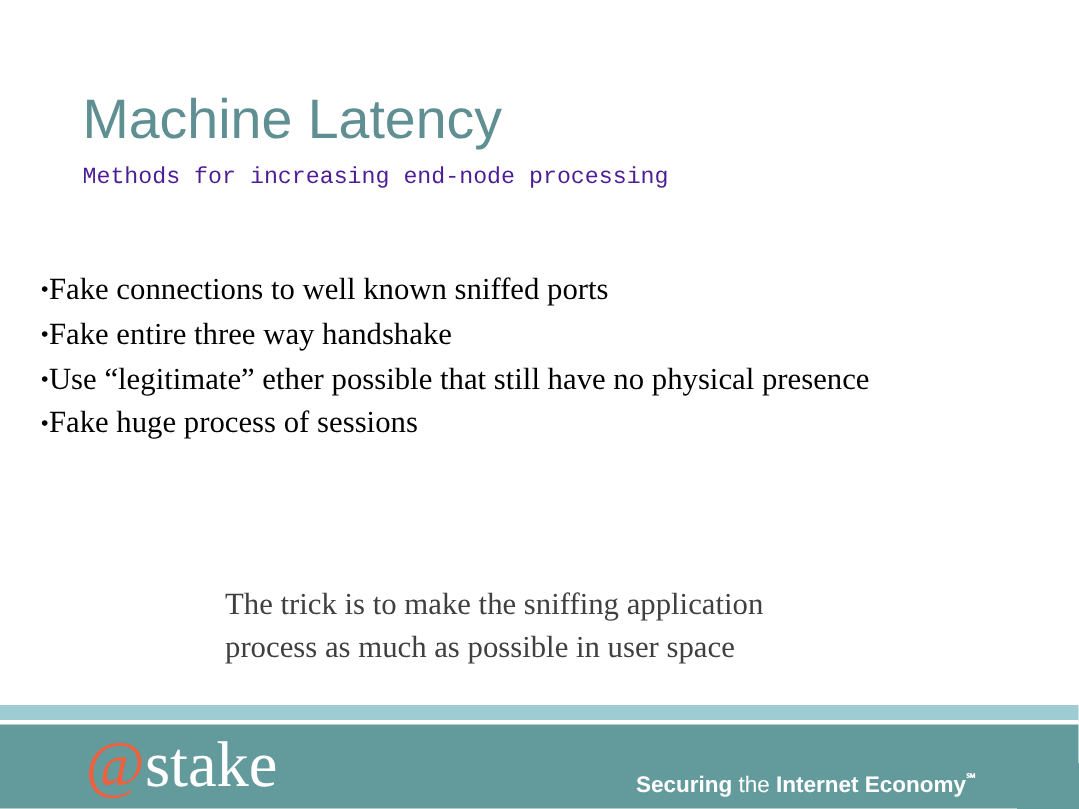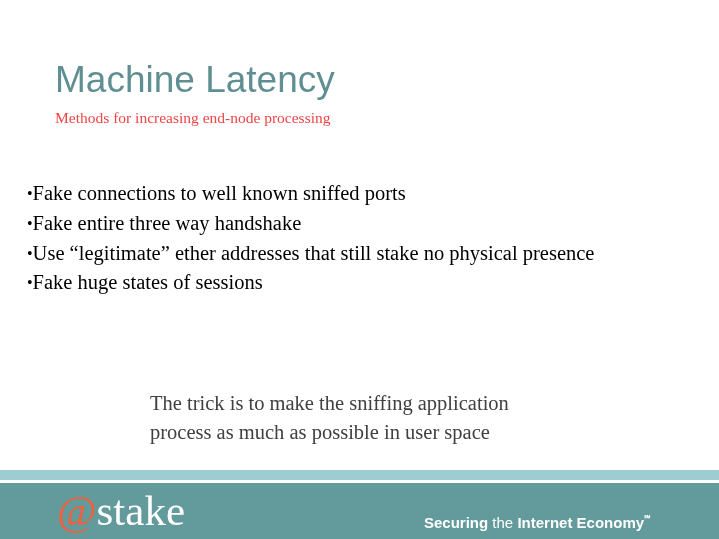--- a/index.html
+++ b/index.html
@@ -30,25 +30,25 @@
   .slide-title {
     font-family: "Liberation Sans", sans-serif;
     font-size: 37px;
     line-height: 44px;
     font-weight: 400;
     color: #5f8f92;
     letter-spacing: 0px;
     white-space: nowrap;
   }
   .slide-subtitle {
-    font-family: Liberation Serif, serif;
+    font-family: Liberation Mono, monospace;
     font-size: 15.5px;
     line-height: 22px;
     font-weight: 400;
-    color: #ef4444;
+    color: #4c1d95;
     margin-top: 5px;
     white-space: nowrap;
   }
 
   
   .bullet-list {
     position: absolute;
     left: 27px;
     top: 179px;
     width: 690px;
@@ -156,24 +156,24 @@
   </div>
 
   <ul class="bullet-list">
     <li class="bullet-item">
       <span class="bullet-dot">•</span><span>Fake connections to well known sniffed ports</span>
     </li>
     <li class="bullet-item">
       <span class="bullet-dot">•</span><span>Fake entire three way handshake</span>
     </li>
     <li class="bullet-item">
-      <span class="bullet-dot">•</span><span>Use “legitimate” ether addresses that still stake no physical presence</span>
+      <span class="bullet-dot">•</span><span>Use “legitimate” ether possible that still have no physical presence</span>
     </li>
     <li class="bullet-item">
-      <span class="bullet-dot">•</span><span>Fake huge states of sessions</span>
+      <span class="bullet-dot">•</span><span>Fake huge process of sessions</span>
     </li>
   </ul>
 
   <div class="statement">
     <div class="statement-line">The trick is to make the sniffing application</div>
     <div class="statement-line">process as much as possible in user space</div>
   </div>
 
   <div class="footer-stripe"></div>
   <div class="footer-gap"></div>

